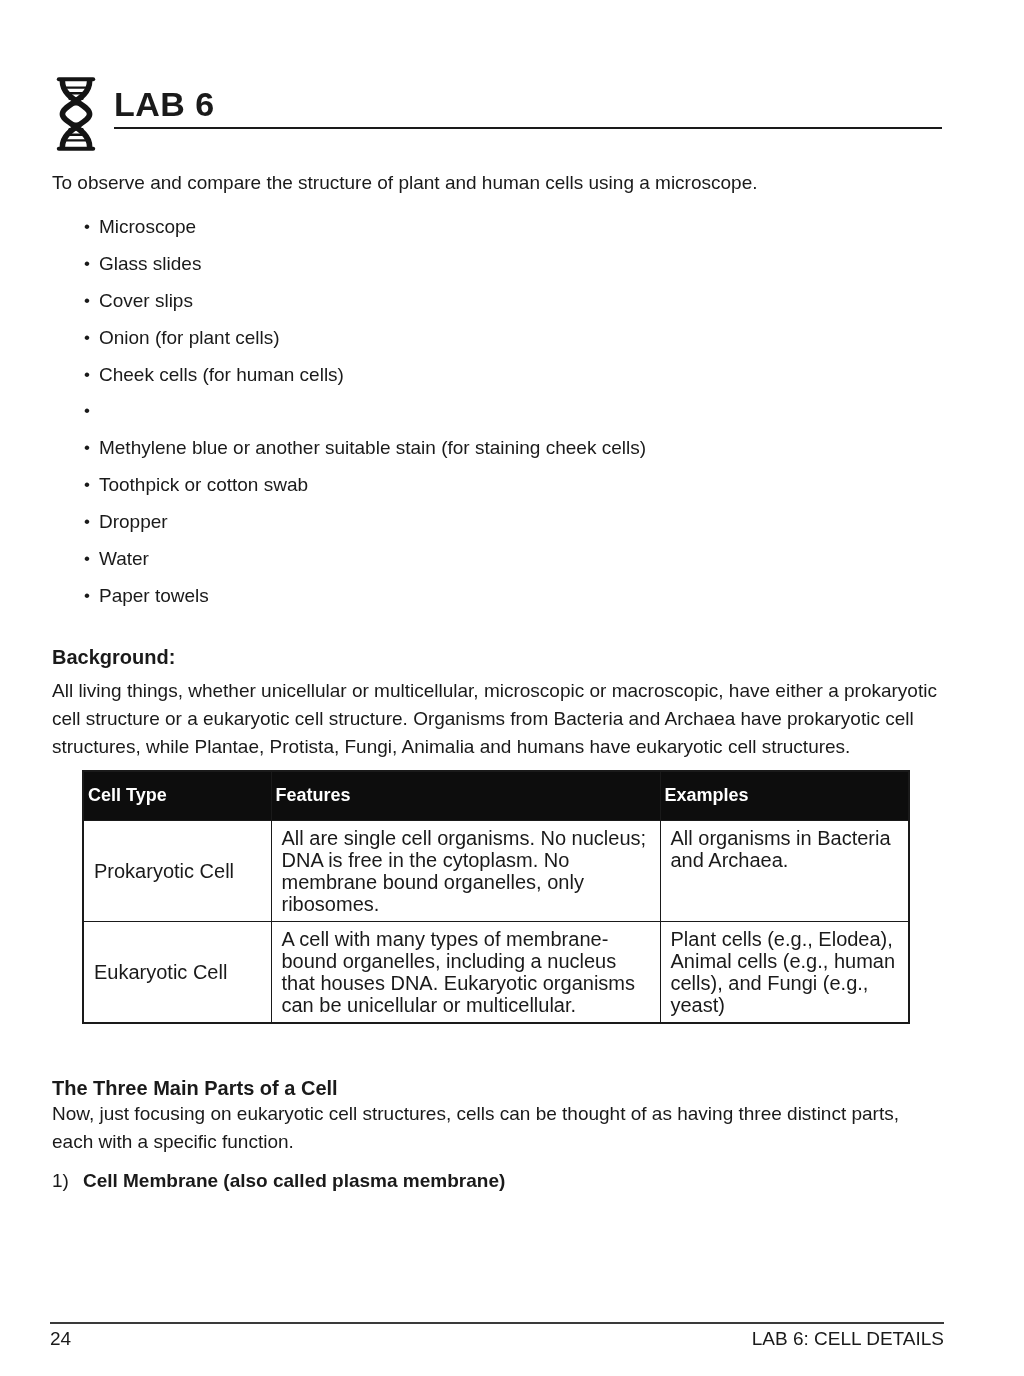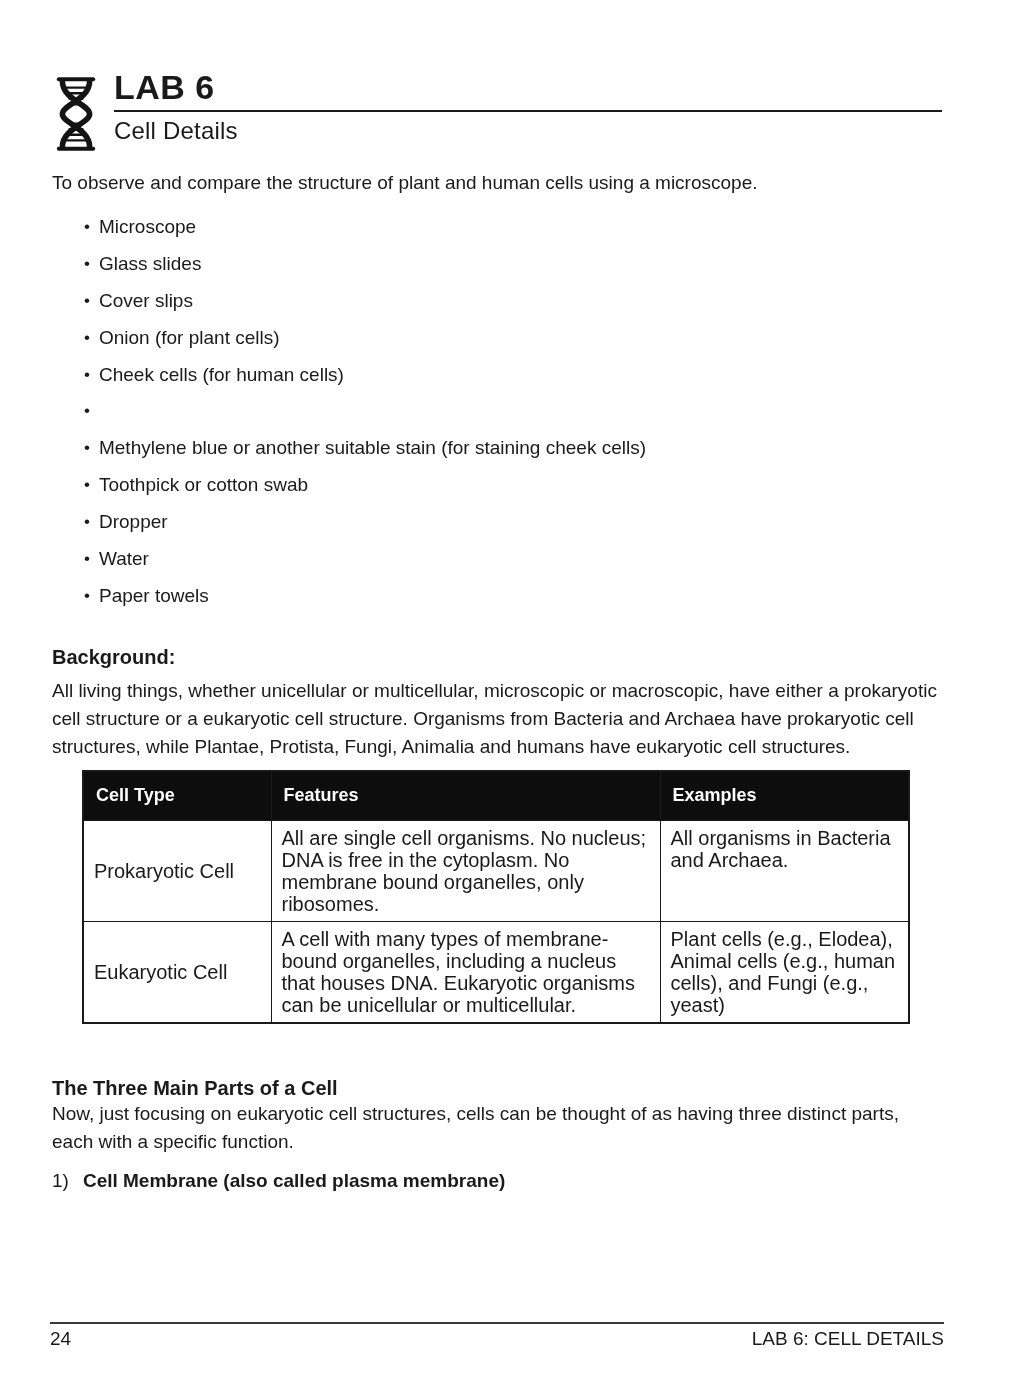--- a/index.html
+++ b/index.html
@@ -15,21 +15,21 @@
     background:#ffffff;
     color:var(--ink);
     font-family:"Liberation Sans","DejaVu Sans",sans-serif;
     overflow:hidden;
   }
   .content{padding:70px 82px 0 52px;}
 
   
   .lab-header{display:flex;align-items:flex-start;gap:14px;}
   .dna-icon{flex:0 0 auto;margin-top:2px;}
-  .title-block{flex:1 1 auto;}
+  .title-block{flex:1 1 auto;margin-top:17px;}
   .lab-number{
     font-size:34px;font-weight:bold;letter-spacing:.5px;
     line-height:1.0;padding-bottom:6px;
     border-bottom:2.5px solid var(--ink);
   }
   .lab-subtitle{font-size:24px;font-weight:normal;margin-top:5px;letter-spacing:.2px;}
 
   
   .sec-heading{font-size:20px;font-weight:bold;}
   .body-text{font-size:19px;line-height:28px;}
@@ -56,21 +56,21 @@
     table-layout:fixed;
   }
   .cell-table th,.cell-table td{
     border:1.5px solid var(--ink);
     text-align:left;
   }
   .cell-table{border:2px solid var(--ink);}
   .cell-table th{
     background:var(--thbg);color:var(--thtext);
     font-size:18px;font-weight:bold;
-    padding:8px 12px;height:49px;
+    padding:8px 4px;height:49px;
   }
   .cell-table td{
     font-size:20px;line-height:22px;
     padding:6px 10px;
     vertical-align:top;
   }
   .cell-table td.col-type{font-weight:normal;vertical-align:middle;}
   .col-type{width:188px;}
   .col-features{width:389px;}
   .col-examples{width:249px;}
@@ -110,21 +110,20 @@
             <line x1="25" y1="36" x2="35" y2="36" stroke-width="3"></line>
             <line x1="25" y1="60" x2="35" y2="60" stroke-width="3"></line>
             <line x1="22" y1="67" x2="38" y2="67" stroke-width="3"></line>
             <line x1="19" y1="74" x2="41" y2="74" stroke-width="3"></line>
             <line x1="17" y1="81" x2="43" y2="81" stroke-width="3"></line>
           </g>
         </svg>
       </div>
       <div class="title-block">
         <div class="lab-number">LAB 6</div>
-        <div class="lab-subtitle">Cell Details</div>
       </div>
     </div>
 
     <div class="body-text objective-text">To observe and compare the structure of plant and human cells using a microscope.</div>
 
     <ul class="materials-list">
       <li>
           <span class="bullet">•</span>
           <span>Microscope</span>
         </li>

